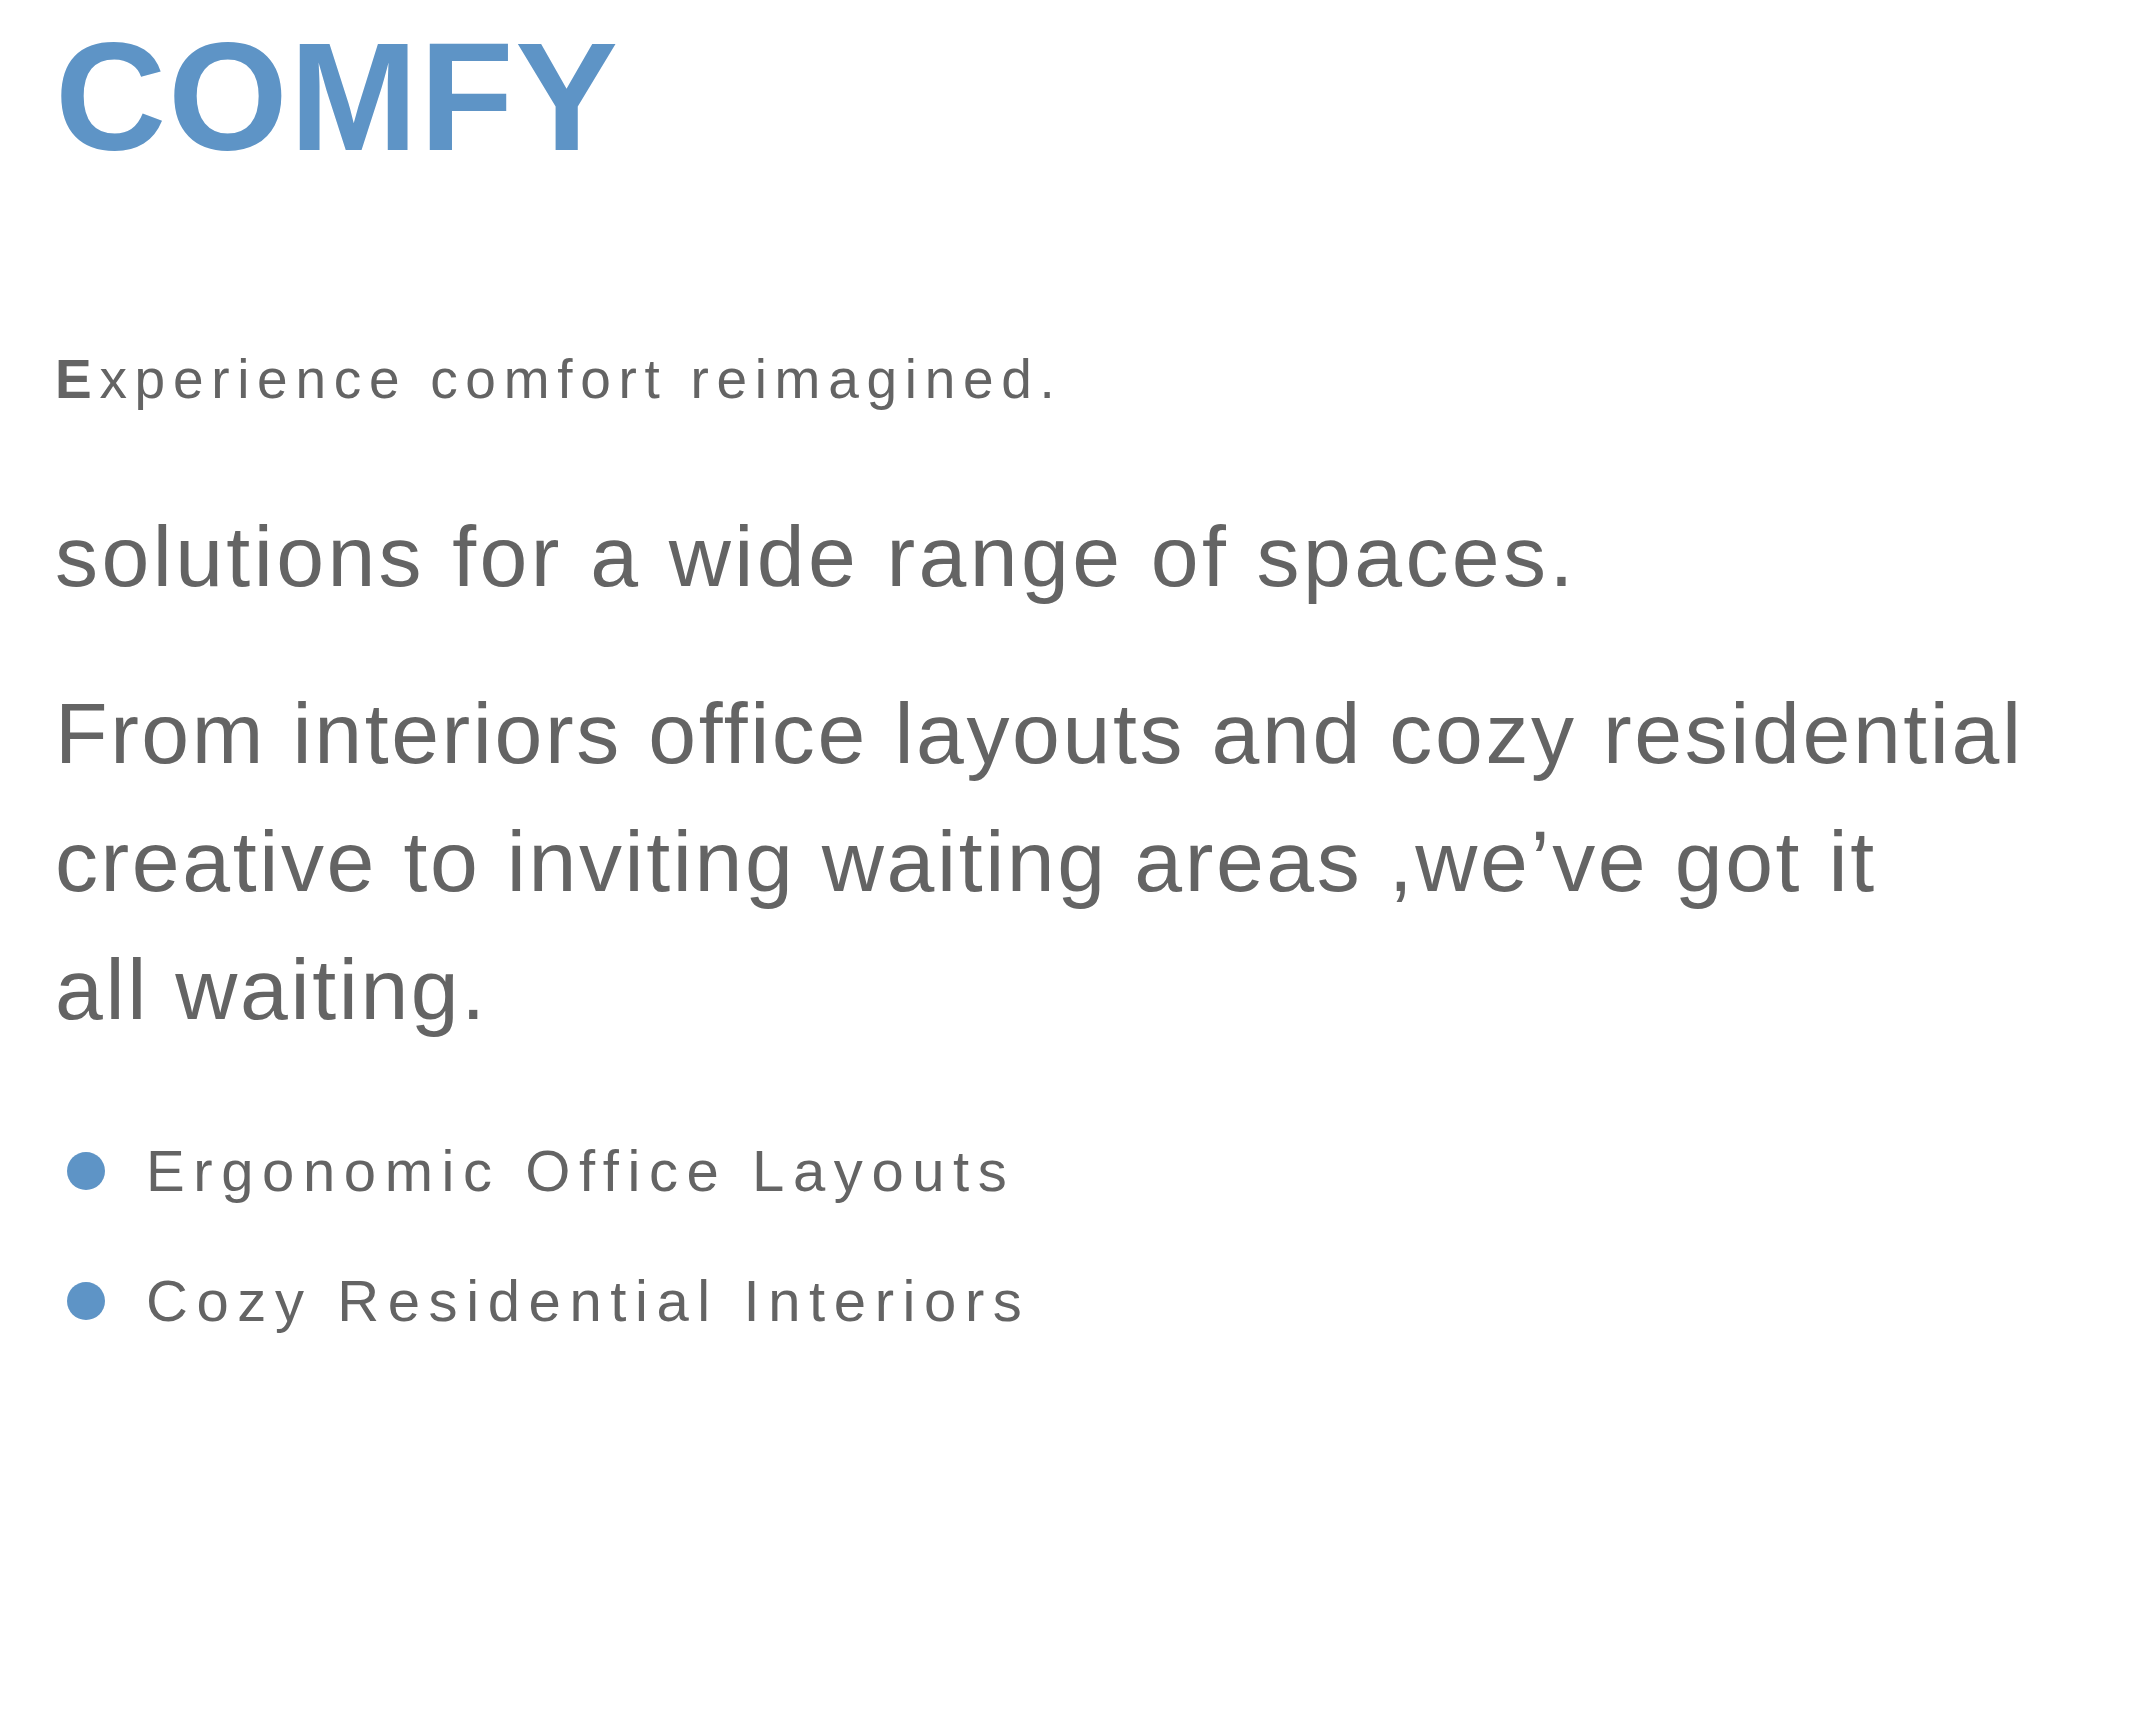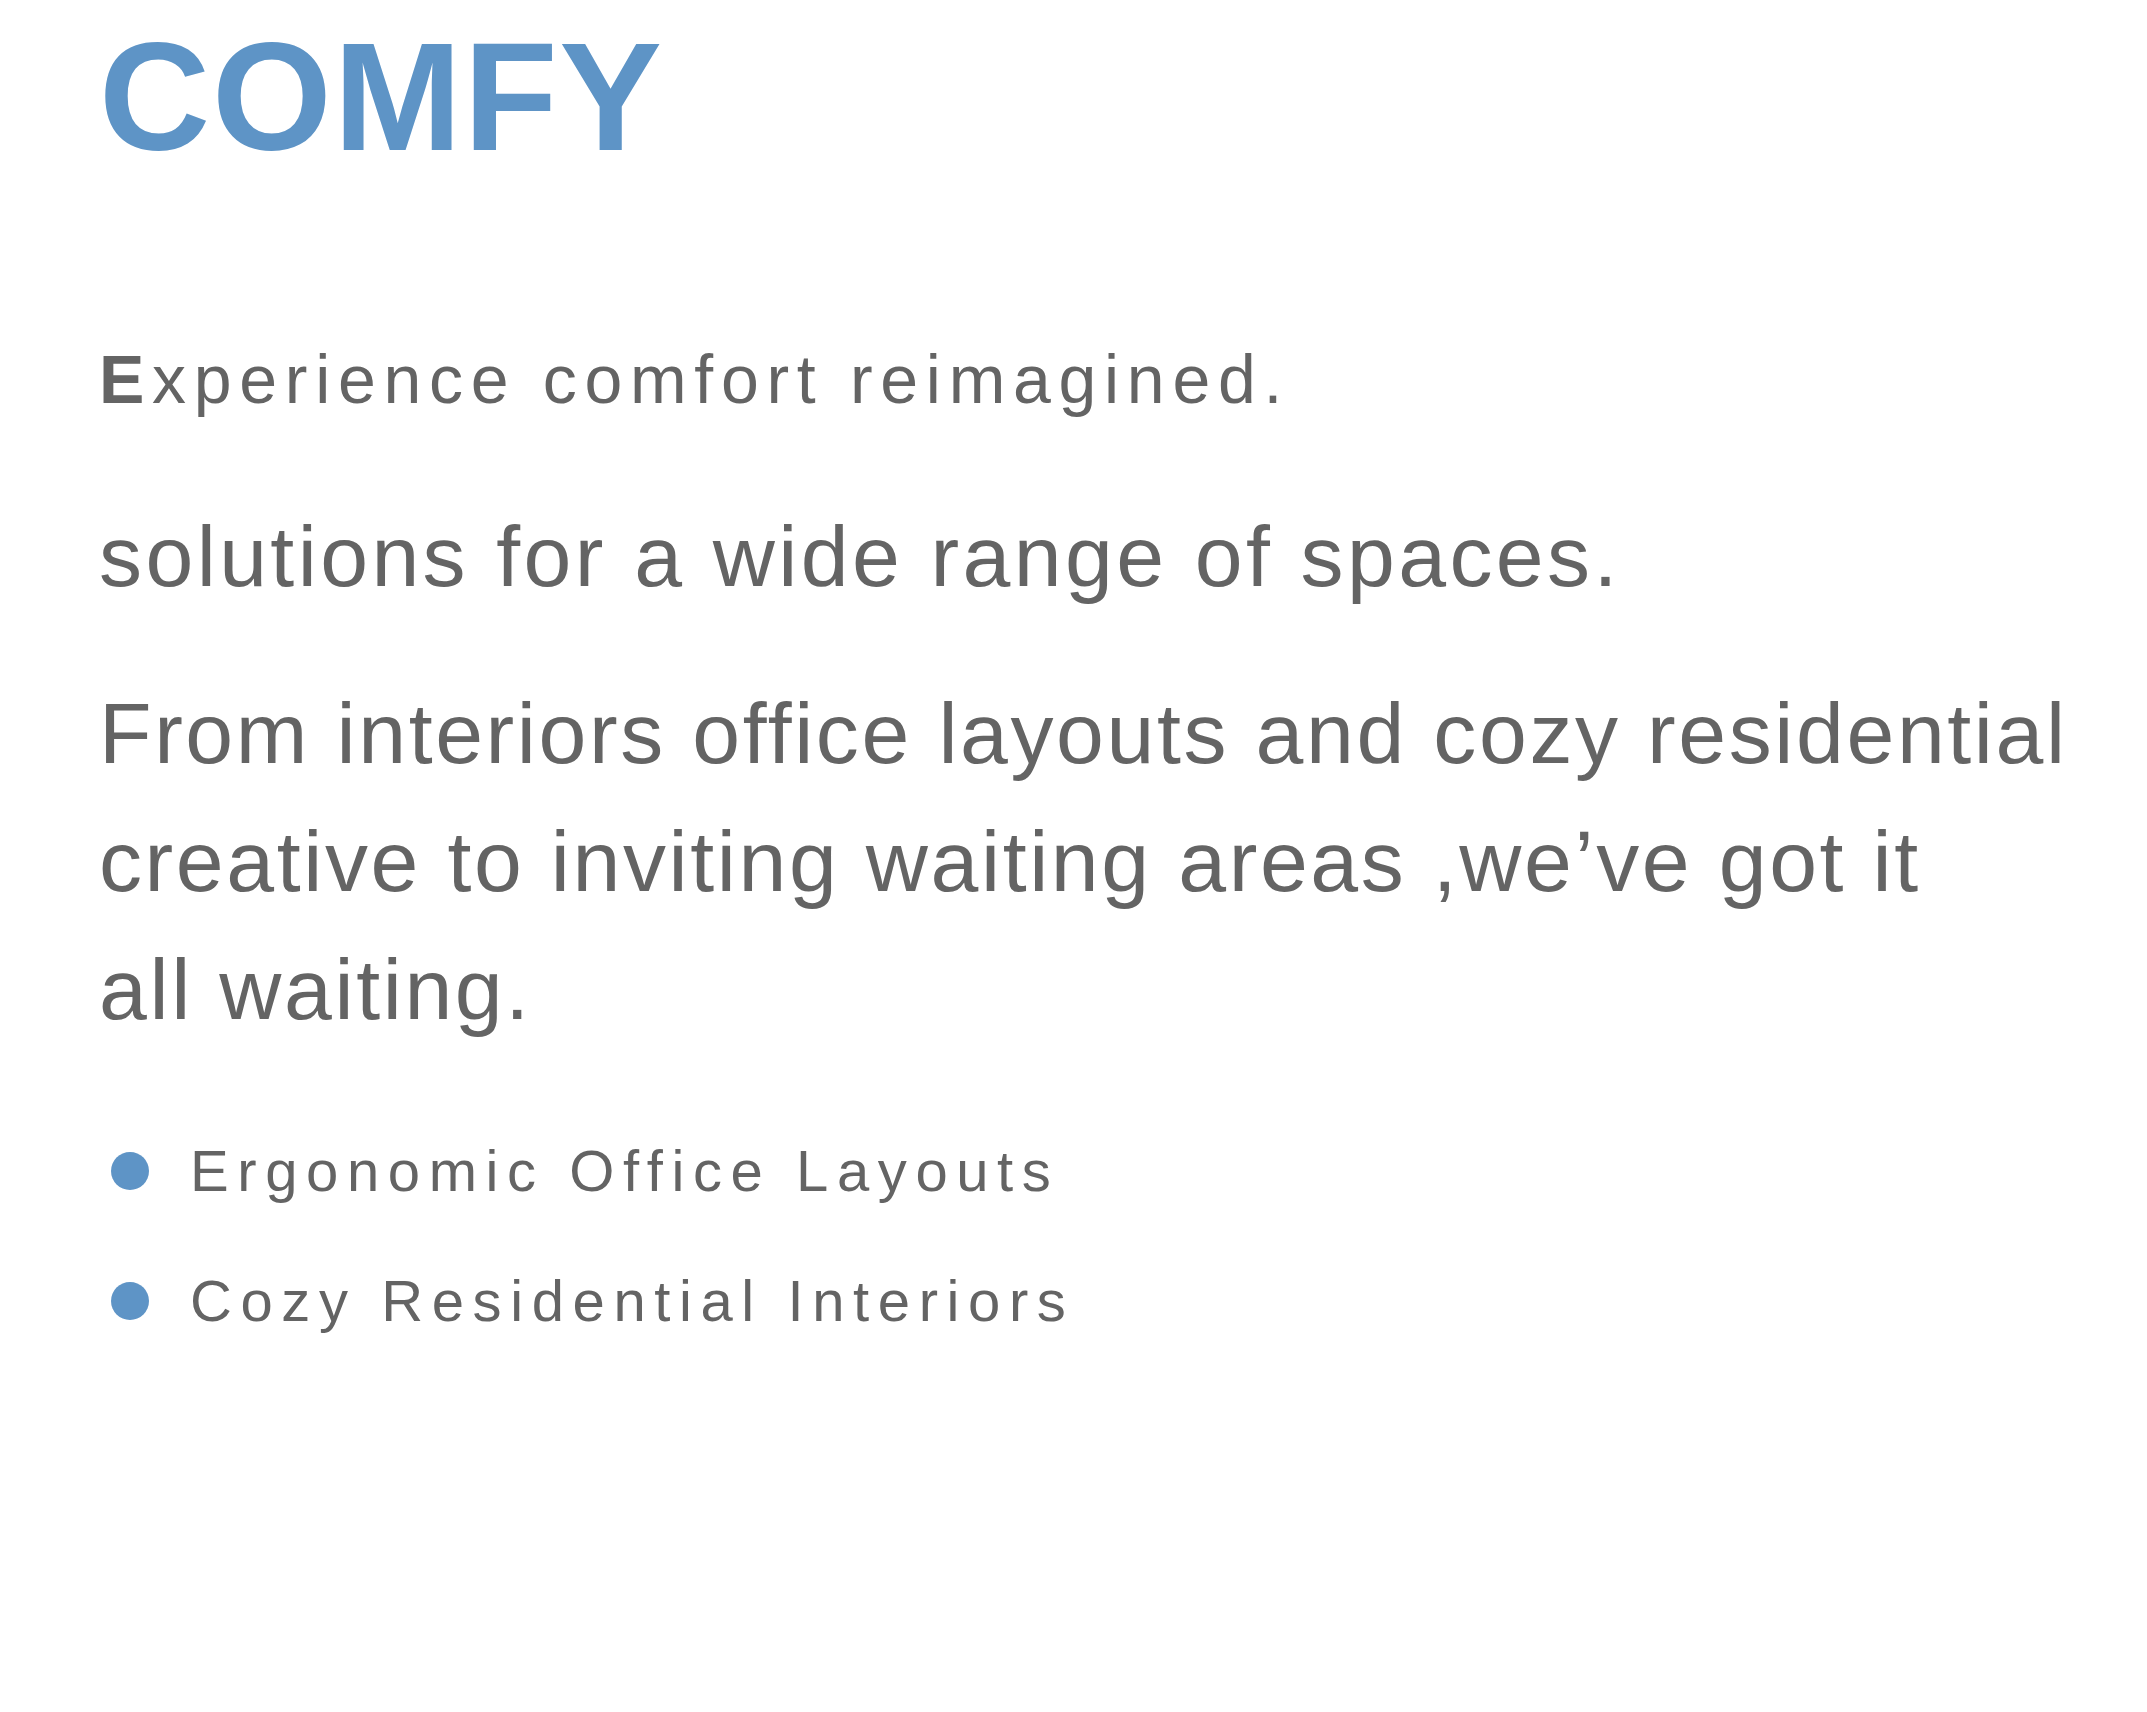--- a/index.html
+++ b/index.html
@@ -10,33 +10,32 @@
   body {
     width: 2147px;
     height: 1712px;
     background: #ffffff;
     overflow: hidden;
     font-family: "Liberation Sans", sans-serif;
     color: #646464;
   }
   .content {
     padding: 5.1px 0 0 55px;
-    margin-left: 44px;
   }
   .page-title {
     margin: 0;
     color: #5E94C6;
     font-size: 154px;
     font-weight: bold;
     line-height: 1.2;
     letter-spacing: 1.7px;
   }
   .intro {
     margin: 125px 0 0 0;
-    font-size: 68px;
+    font-size: 55px;
     line-height: 128px;
     letter-spacing: 7.7px;
   }
   .lead-char {
     font-weight: bold;
   }
   .para {
     margin: 49px 0 0 0;
     font-size: 86px;
     line-height: 128px;

